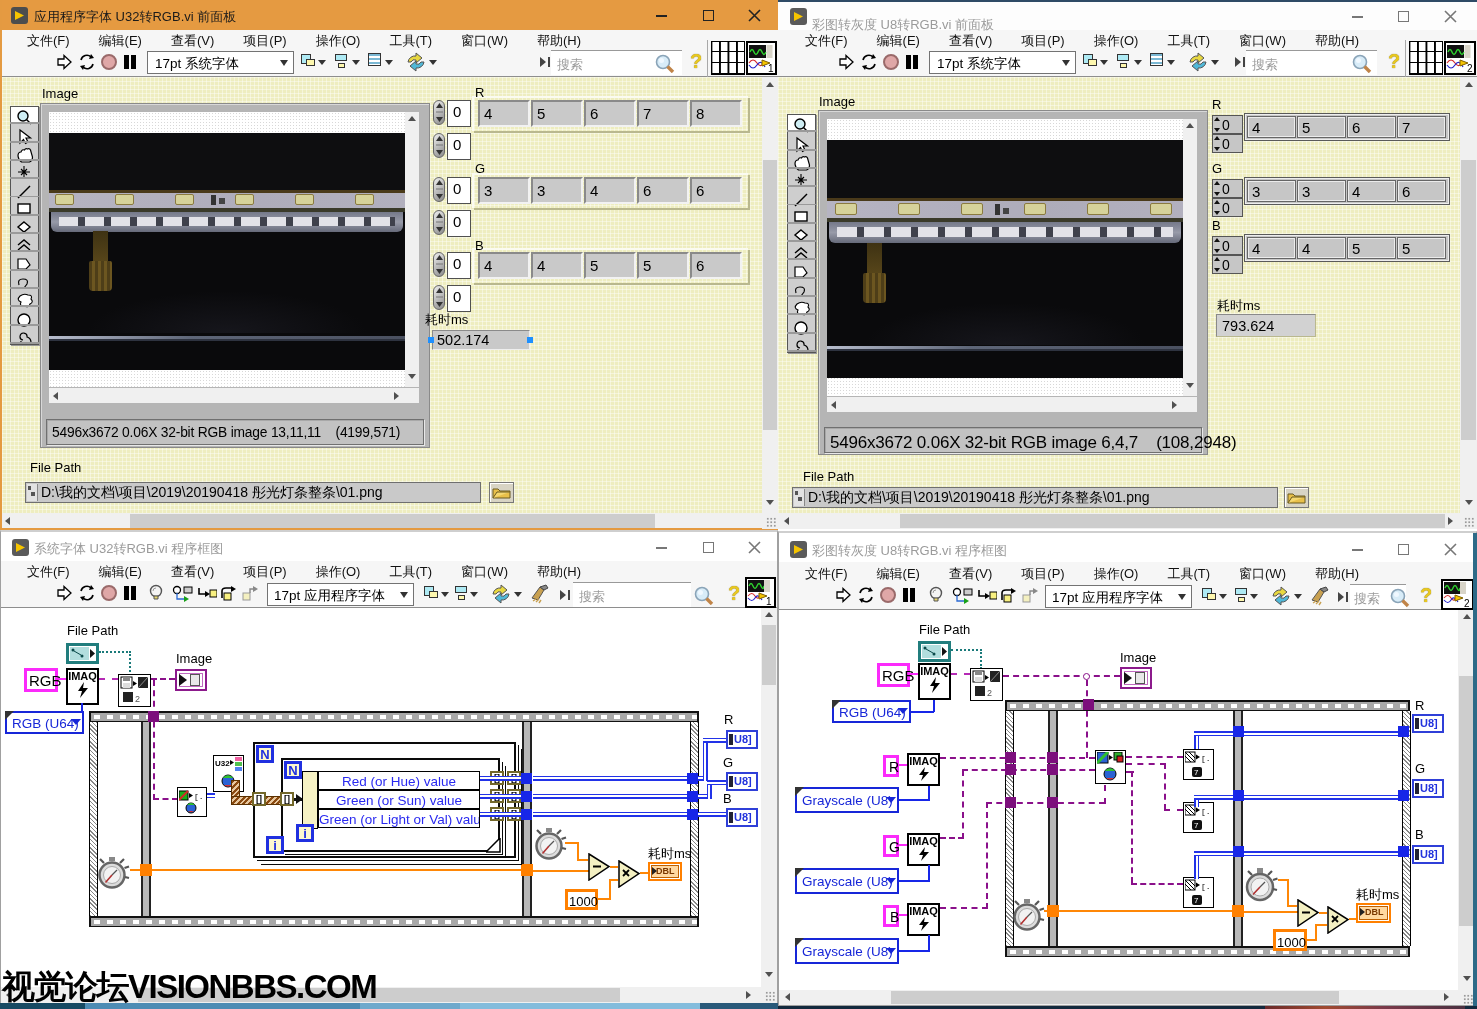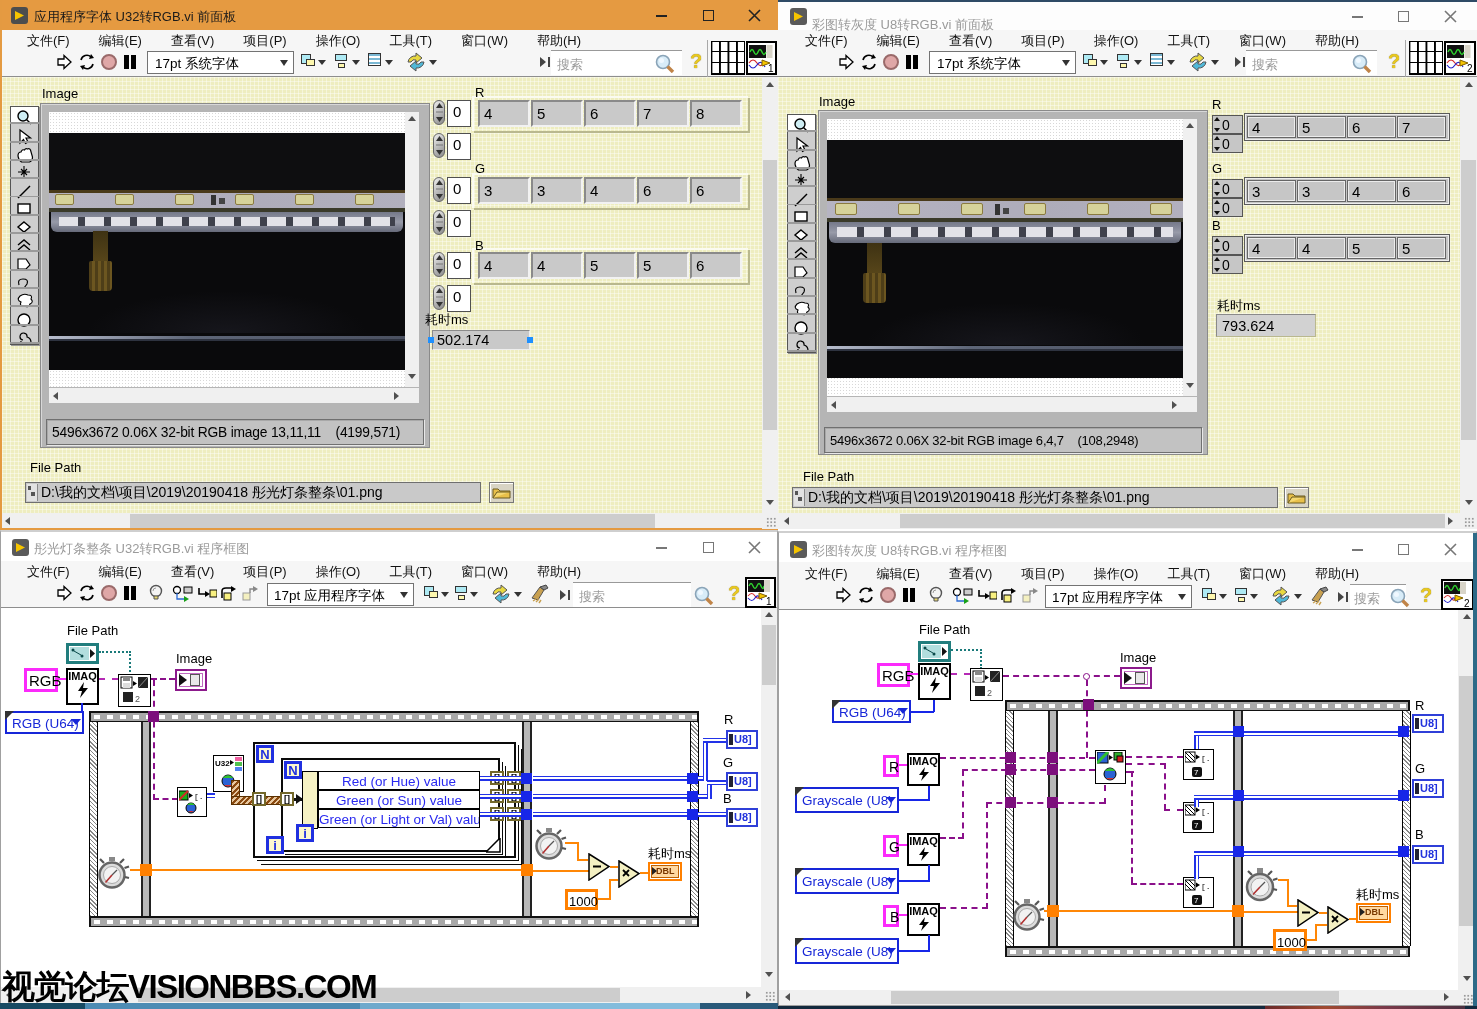--- a/index.html
+++ b/index.html
@@ -391,21 +391,21 @@
  <div class="abs" style="left:0;top:209px;width:356px;height:2px;background:#2e3340"></div>
  <div class="abs" style="left:0;top:125px;width:356px;height:80px;background:radial-gradient(ellipse 200px 60px at 50% 100%,#16161c,transparent 70%)"></div>
 </div>
 <div class="sb" style="left:1183px;top:119px;width:14px;height:277px"></div>
 <div class="aup" style="left:1186px;top:123px"></div>
 <div class="adn" style="left:1186px;top:383px"></div>
 <div class="sb" style="left:827px;top:397px;width:370px;height:15px"></div>
 <div class="alf" style="left:831px;top:401px"></div>
 <div class="art" style="left:1172px;top:401px"></div>
 <div class="abs" style="left:824px;top:427px;width:378px;height:26px;background:#c2c2c2;border:1px solid #707070;box-shadow:1px 1px 0 #e8e8e8,inset 1px 1px 0 #a8a8a8"></div>
-<div class="lbl" style="left:830px;top:433px;font-size:13px;letter-spacing:-0.2px">5496x3672 0.06X 32-bit RGB image 6,4,7&nbsp;&nbsp;&nbsp;&nbsp;(108,2948)</div>
+<div class="lbl" style="left:830px;top:433px;font-size:17px;letter-spacing:-0.2px">5496x3672 0.06X 32-bit RGB image 6,4,7&nbsp;&nbsp;&nbsp;&nbsp;(108,2948)</div>
 
 <div class="lbl" style="left:1212px;top:97px">R</div>
 <div class="abs" style="left:1212px;top:115px;width:31px;height:19px;background:#c6c6c6;border:1px solid #555"></div>
 <div class="abs" style="left:1212px;top:134px;width:31px;height:19px;background:#c6c6c6;border:1px solid #555"></div>
 <div class="lbl" style="left:1222px;top:117px;font-size:14px">0</div>
 <div class="lbl" style="left:1222px;top:136px;font-size:14px">0</div>
 <div class="abs" style="left:1244px;top:113px;width:206px;height:28px;border:1px solid #5a5a5a;box-shadow:inset 0 0 0 1px #ededed;background:#c6c6c6"></div>
 <div class="cellflat" style="left:1247px;top:116px;width:49px;height:22px">4</div>
 <div class="cellflat" style="left:1297px;top:116px;width:49px;height:22px">5</div>
 <div class="cellflat" style="left:1347px;top:116px;width:49px;height:22px">6</div>
@@ -475,21 +475,21 @@
 <div class="alf" style="left:784px;top:517px"></div>
 <div class="art" style="left:1448px;top:517px"></div>
 <div class="th" style="left:900px;top:514px;width:545px;height:14px"></div>
 <div class="abs" style="left:1460px;top:513px;width:17px;height:16px;background:#f0f0f0"></div>
 
 <div class="abs" style="left:0;top:530px;width:778px;height:473px;background:#fff;border:1px solid #a0a0a0;border-top:2px solid #cfcfcf"></div>
 <svg class="abs" style="left:12px;top:539px" width="17" height="17">
     <rect x="0" y="0" width="17" height="17" rx="3" fill="#5a5a5a"></rect>
     <path d="M4 4 L13 8.5 L4 13 Z" fill="#f5c400"></path>
   </svg>
-<div class="lbl" style="left:34px;top:540px;color:#9b9b9b">彤光灯条整条 U32转RGB.vi 程序框图</div>
+<div class="lbl" style="left:34px;top:540px;color:#9b9b9b">系统字体 U32转RGB.vi 程序框图</div>
 <div class="abs" style="left:656px;top:547px;width:11px;height:1.5px;background:#777"></div>
 <div class="abs" style="left:703px;top:542px;width:11px;height:11px;border:1.5px solid #777"></div>
 <svg class="abs" style="left:748px;top:541px" width="13" height="13">
     <path d="M1 1 L12 12 M12 1 L1 12" stroke="#777" stroke-width="1.6"></path>
   </svg>
 
 <div class="abs" style="left:1px;top:561px;width:776px;height:19px;background:#f6f6f6"></div>
 <div class="menu" style="left:10px;top:563px"><span>文件(F)</span><span>编辑(E)</span><span>查看(V)</span><span>项目(P)</span><span>操作(O)</span><span>工具(T)</span><span>窗口(W)</span><span>帮助(H)</span></div>
 
 <div class="abs" style="left:1px;top:580px;width:776px;height:28px;background:#f6f6f6;border-bottom:1px solid #8e8e8e"></div>

